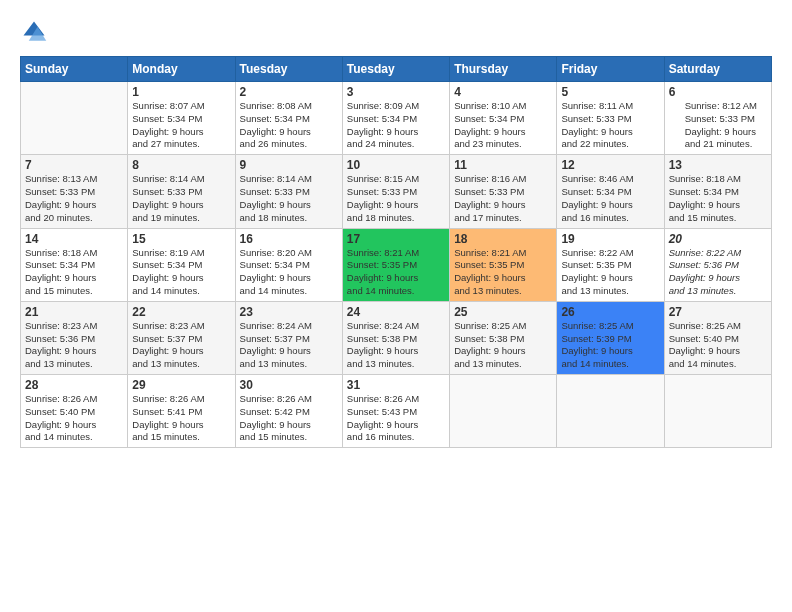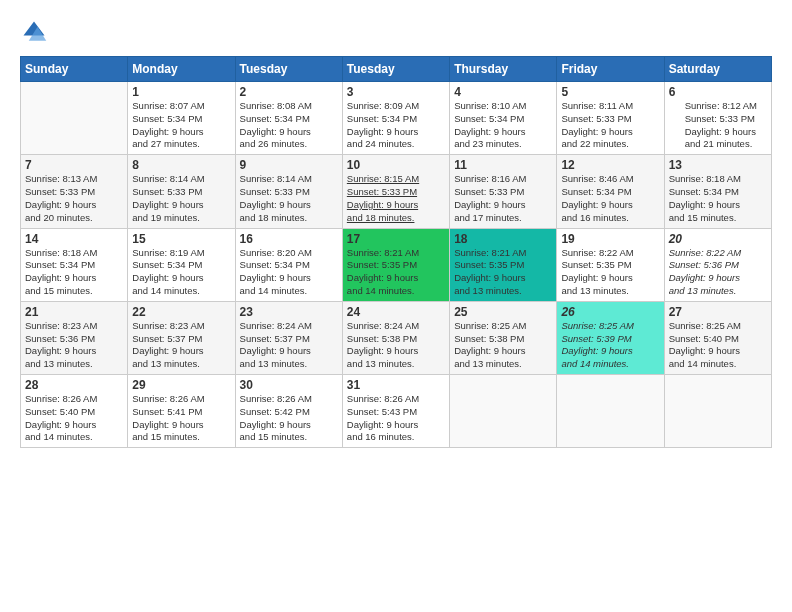--- a/index.html
+++ b/index.html
@@ -201,21 +201,21 @@
           </td>
           <td style="background-color: rgb(245, 245, 245);">
             <span class="day-num">9</span>
             <div class="day-info" style="white-space: pre-line;">Sunrise: 8:14 AM
 Sunset: 5:33 PM
 Daylight: 9 hours
 and 18 minutes.</div>
           </td>
           <td style="background-color: rgb(245, 245, 245);">
             <span class="day-num">10</span>
-            <div class="day-info" style="white-space: pre-line; text-decoration: underline;">Sunrise: 8:15 AM
+            <div class="day-info" style="white-space: pre-line;">Sunrise: 8:15 AM
 Sunset: 5:33 PM
 Daylight: 9 hours
 and 18 minutes.</div>
           </td>
           <td style="background-color: rgb(245, 245, 245);">
             <span class="day-num">11</span>
             <div class="day-info" style="white-space: pre-line;">Sunrise: 8:16 AM
 Sunset: 5:33 PM
 Daylight: 9 hours
 and 17 minutes.</div>
@@ -257,21 +257,21 @@
 Daylight: 9 hours
 and 14 minutes.</div>
           </td>
           <td style="background-color: #22c55e;">
             <span class="day-num">17</span>
             <div class="day-info" style="white-space: pre-line;">Sunrise: 8:21 AM
 Sunset: 5:35 PM
 Daylight: 9 hours
 and 14 minutes.</div>
           </td>
-          <td style="background-color: #14b8a6;">
+          <td style="background-color: #fdba74;">
             <span class="day-num">18</span>
             <div class="day-info" style="white-space: pre-line;">Sunrise: 8:21 AM
 Sunset: 5:35 PM
 Daylight: 9 hours
 and 13 minutes.</div>
           </td>
           <td style="background-color: rgb(255, 255, 255);">
             <span class="day-num">19</span>
             <div class="day-info" style="white-space: pre-line;">Sunrise: 8:22 AM
 Sunset: 5:35 PM
@@ -315,21 +315,21 @@
 Daylight: 9 hours
 and 13 minutes.</div>
           </td>
           <td style="background-color: rgb(245, 245, 245);">
             <span class="day-num">25</span>
             <div class="day-info" style="white-space: pre-line;">Sunrise: 8:25 AM
 Sunset: 5:38 PM
 Daylight: 9 hours
 and 13 minutes.</div>
           </td>
-          <td style="background-color: #5eead4; font-style: italic;">
+          <td style="background-color: #3b82f6;">
             <span class="day-num">26</span>
             <div class="day-info" style="white-space: pre-line;">Sunrise: 8:25 AM
 Sunset: 5:39 PM
 Daylight: 9 hours
 and 14 minutes.</div>
           </td>
           <td style="background-color: rgb(245, 245, 245);">
             <span class="day-num">27</span>
             <div class="day-info" style="white-space: pre-line;">Sunrise: 8:25 AM
 Sunset: 5:40 PM

